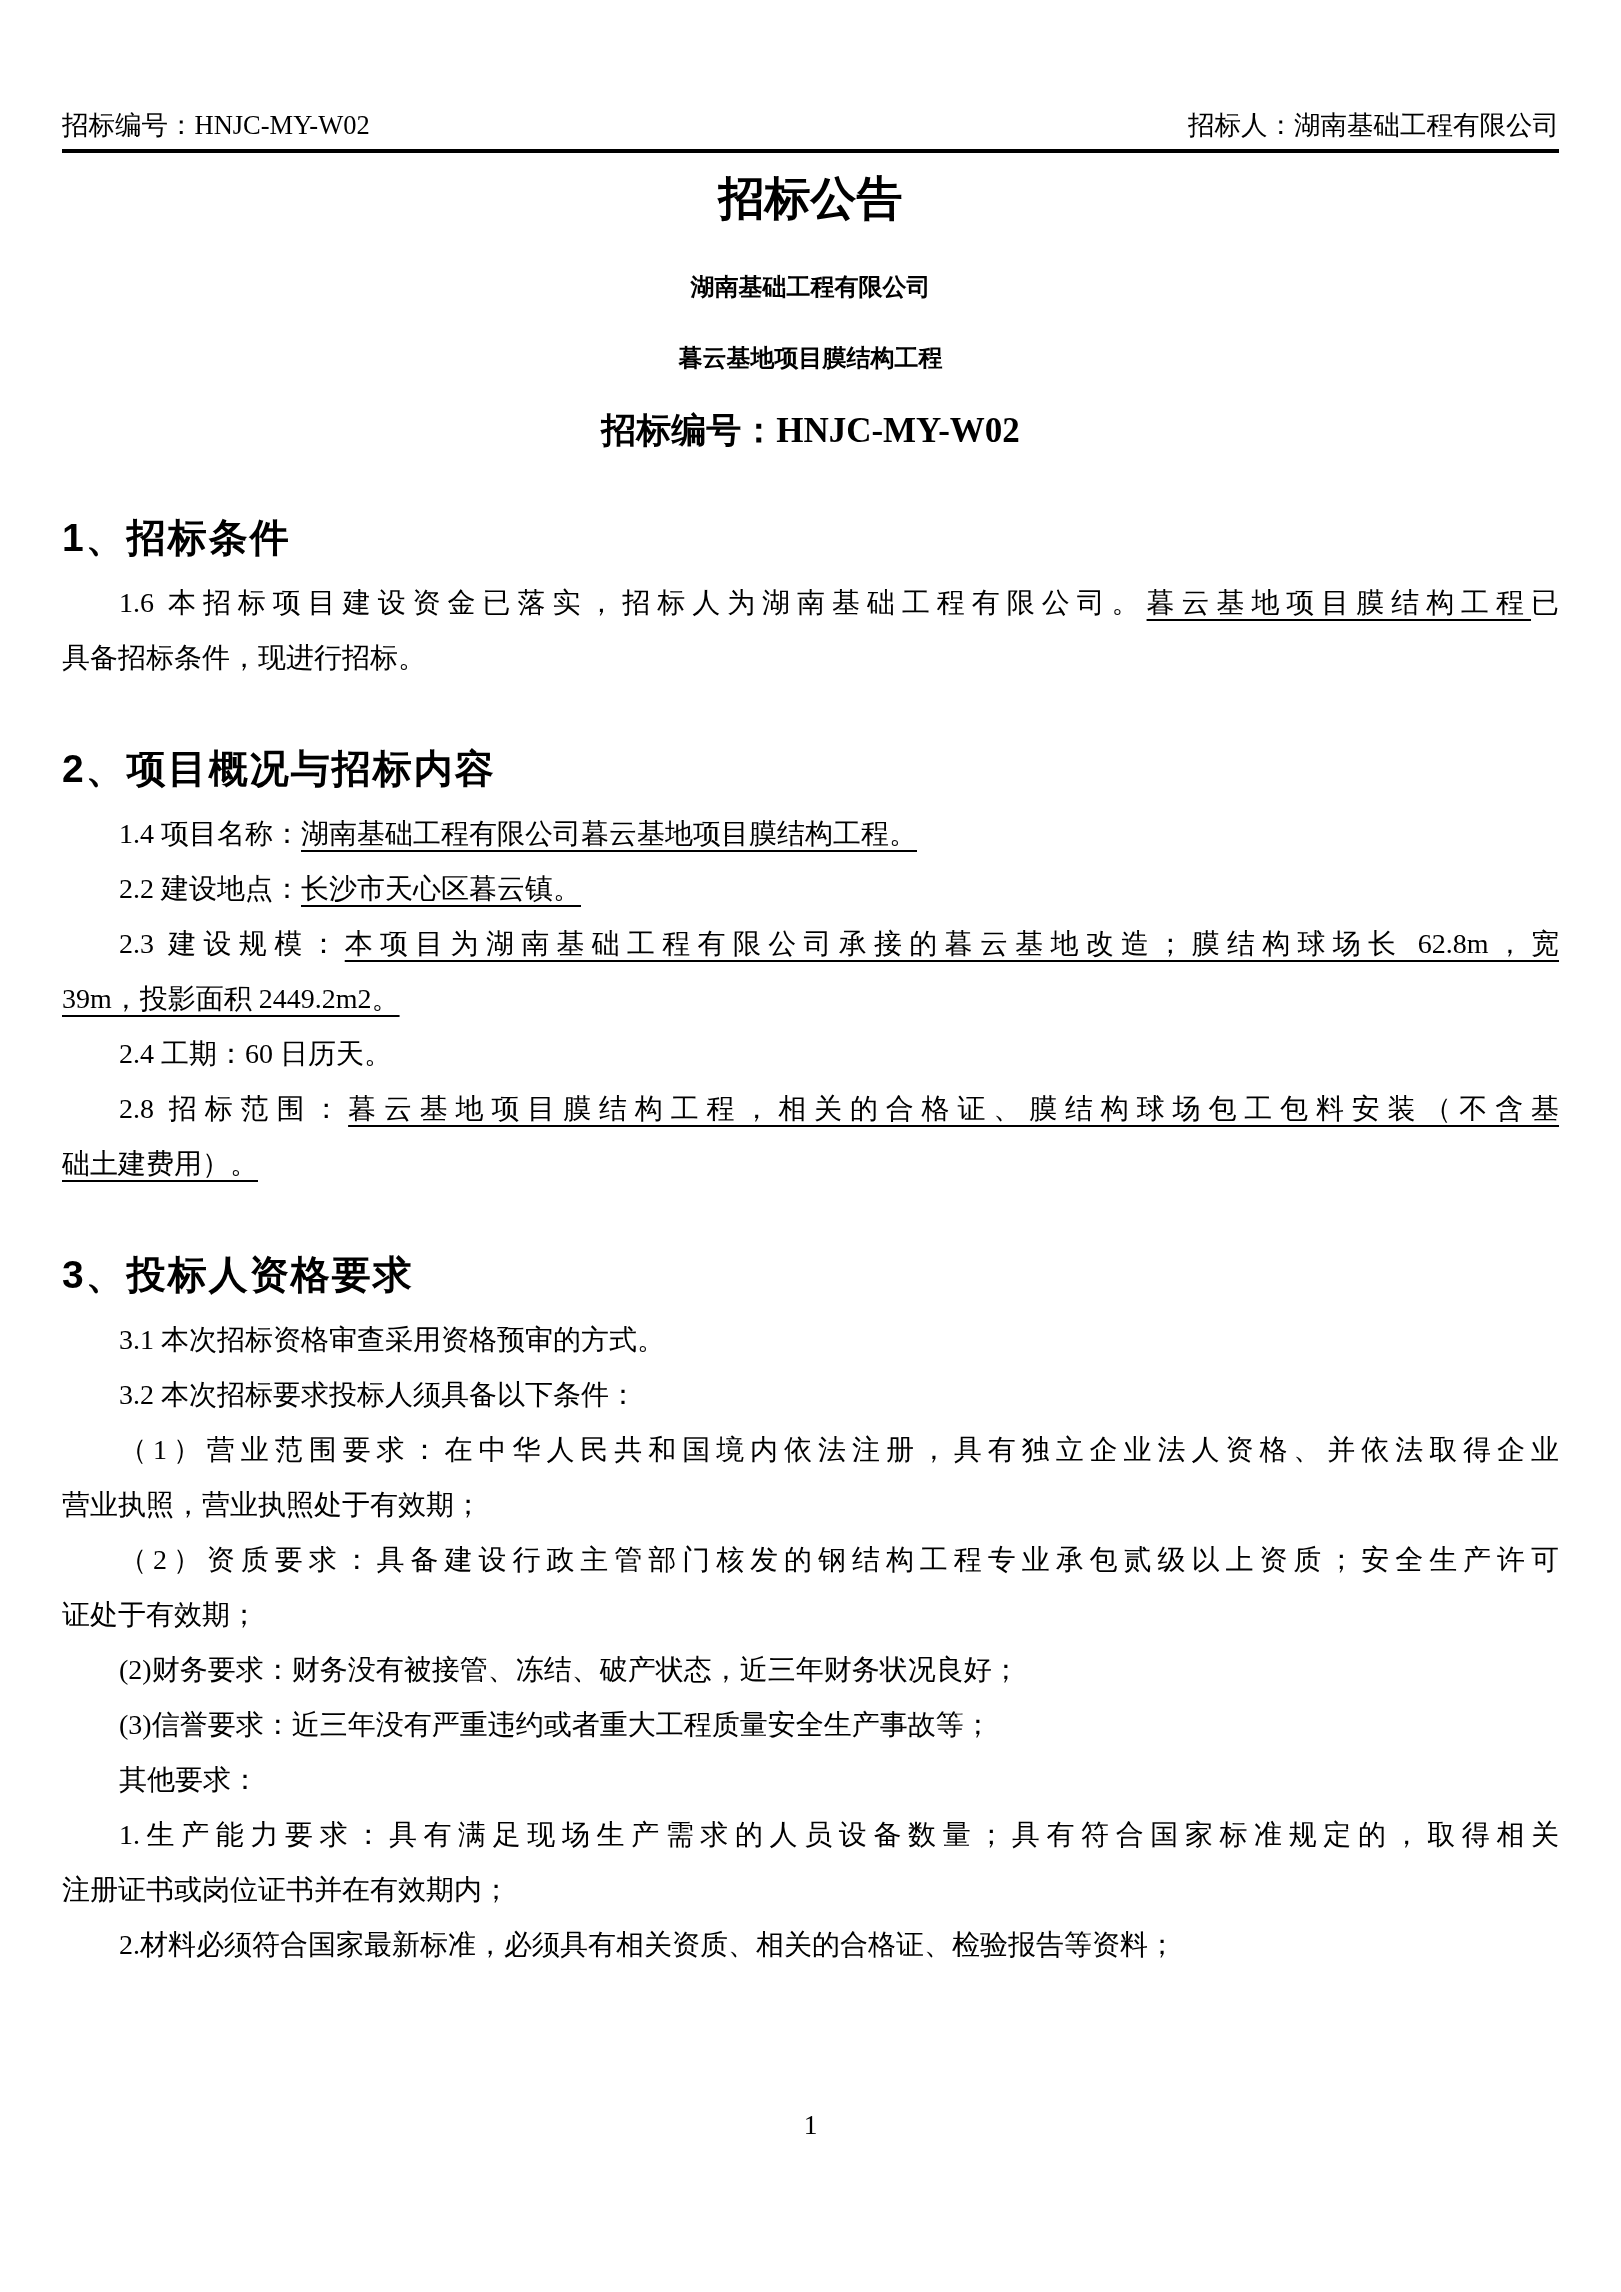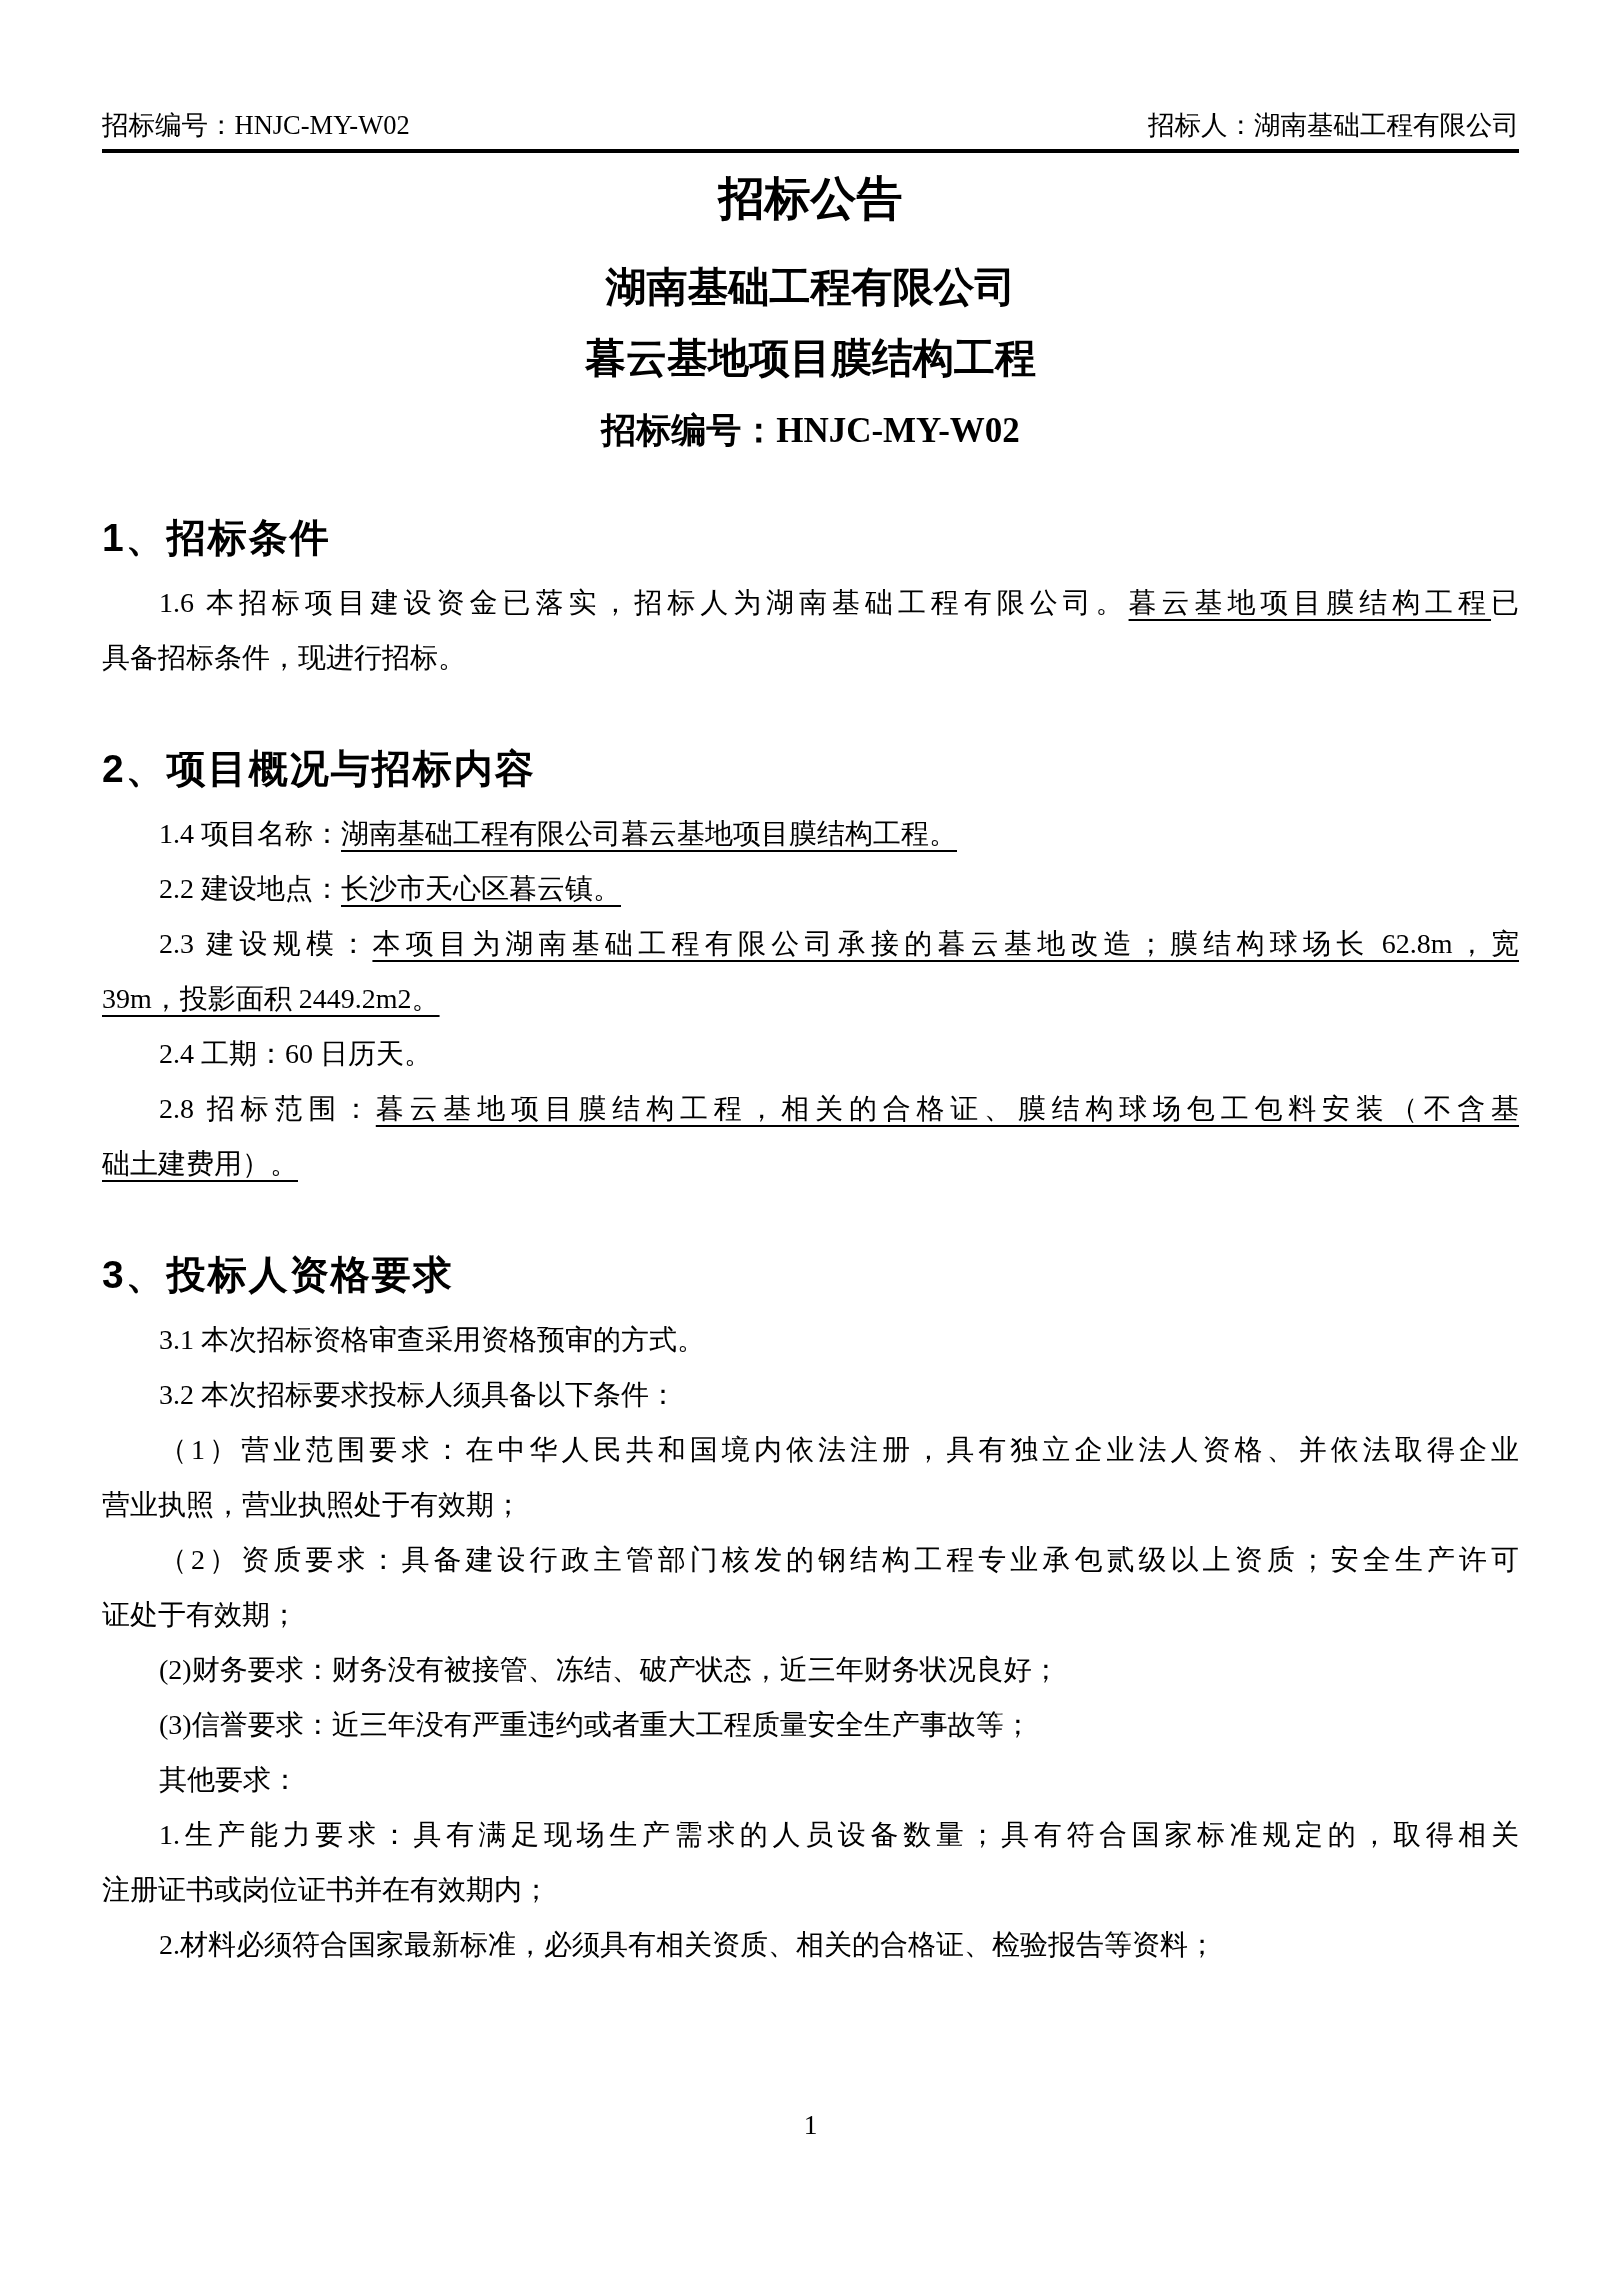--- a/index.html
+++ b/index.html
@@ -8,21 +8,21 @@
     background: #ffffff;
   }
   .page {
     position: relative;
     width: 1621px;
     height: 2293px;
     margin: 0 auto;
     background: #ffffff;
     color: #000000;
     box-sizing: border-box;
-    padding: 0 102px;
+    padding: 0 62px;
     font-family: "Liberation Serif", "DejaVu Serif", serif;
     overflow: hidden;
   }
   
   .doc-header {
     margin-top: 108px;
     display: flex;
     justify-content: space-between;
     align-items: flex-end;
     font-size: 26.5px;
@@ -35,21 +35,21 @@
     margin-top: 17.6px;
     text-align: center;
     font-family: "Liberation Sans", "DejaVu Sans", sans-serif;
     font-weight: bold;
     font-size: 46px;
     line-height: 57px;
   }
   .subtitle {
     text-align: center;
     font-weight: bold;
-    font-size: 41px;
+    font-size: 24px;
     line-height: 43px;
     margin-top: 27.4px;
   }
   .subtitle.first { margin-top: 39px; }
   .subtitle.tender-no {
     font-size: 35px;
     line-height: 47px;
   }
   
   .section-heading {

